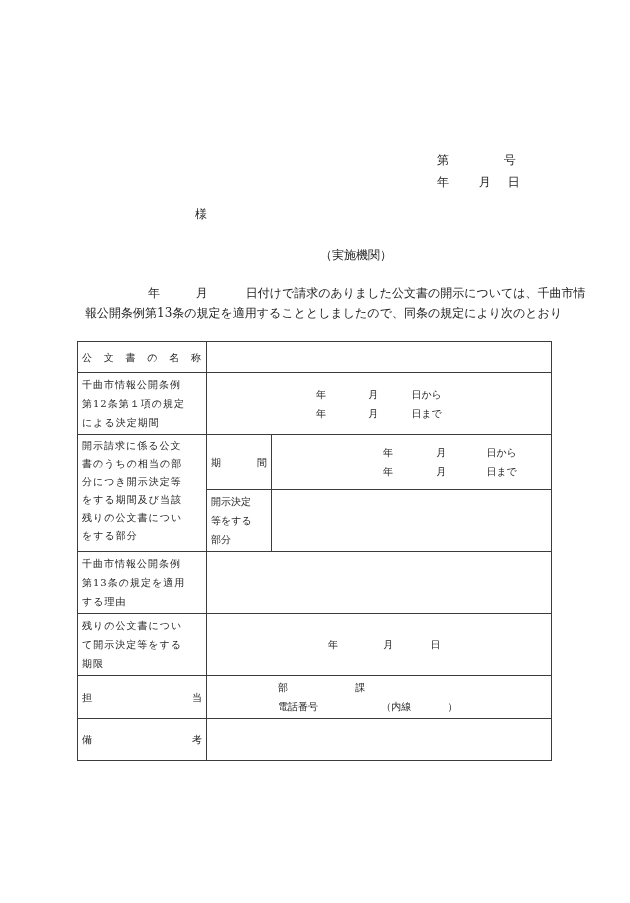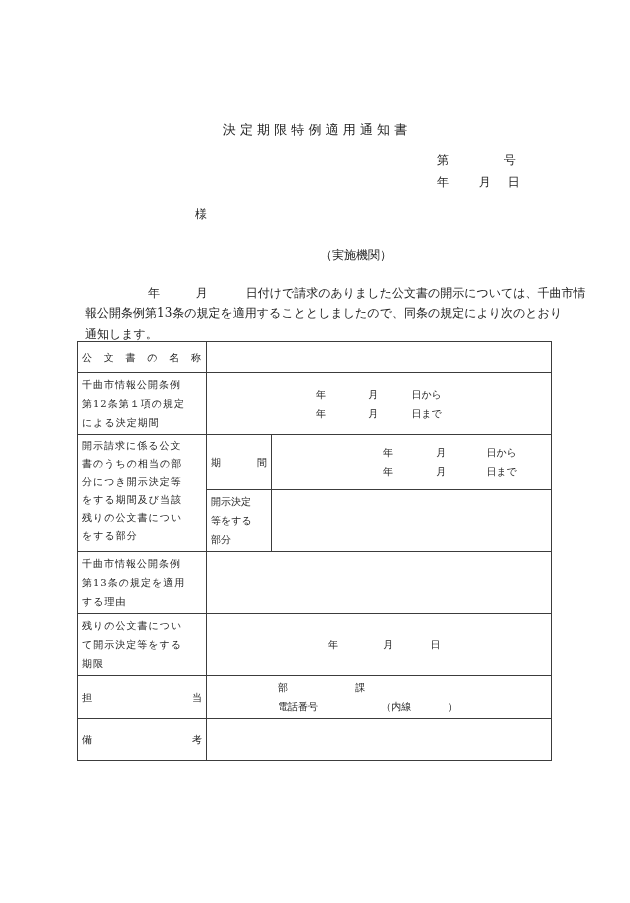--- a/index.html
+++ b/index.html
@@ -28,21 +28,20 @@
   .tight{line-height:18px;}
   .spread{display:block;width:100%;text-align:justify;text-align-last:justify;-moz-text-align-last:justify;}
   .dateline{white-space:nowrap;}
 </style>
 </head>
 <body>
 
 <div class="sheet">
 
 
-  <div class="abs title" style="top:121px;">決 定 期 限 特 例 適 用 通 知 書</div>
 
   <div class="abs" style="left:437px;top:152px;">
     <span class="tok">第</span>
     <span class="tok" style="margin-left:51px;">号</span>
   </div>
 
   <div class="abs" style="left:437px;top:174px;">
     <span class="tok">年</span>
     <span class="tok" style="margin-left:26px;">月</span>
     <span class="tok" style="margin-left:13px;">日</span>
@@ -52,21 +51,20 @@
 
   <div class="abs" style="left:320px;top:247px;">（実施機関）</div>
 
   <div class="abs para" style="left:85px;top:283px;width:478px;">
     <div>
       <span class="tok" style="margin-left:63px;">年</span>
       <span class="tok" style="margin-left:32px;">月</span>
       <span class="tok" style="margin-left:34px;">日付けで請求のありました公文書の開示については、千曲市情</span>
     </div>
     <div>報公開条例第13条の規定を適用することとしましたので、同条の規定により次のとおり</div>
-    <div>通知します。</div>
   </div>
 
   <table class="form">
     <colgroup>
         <col style="width:129px;">
         <col style="width:65px;">
         <col style="width:280px;">
       </colgroup>
 
     <tbody>

